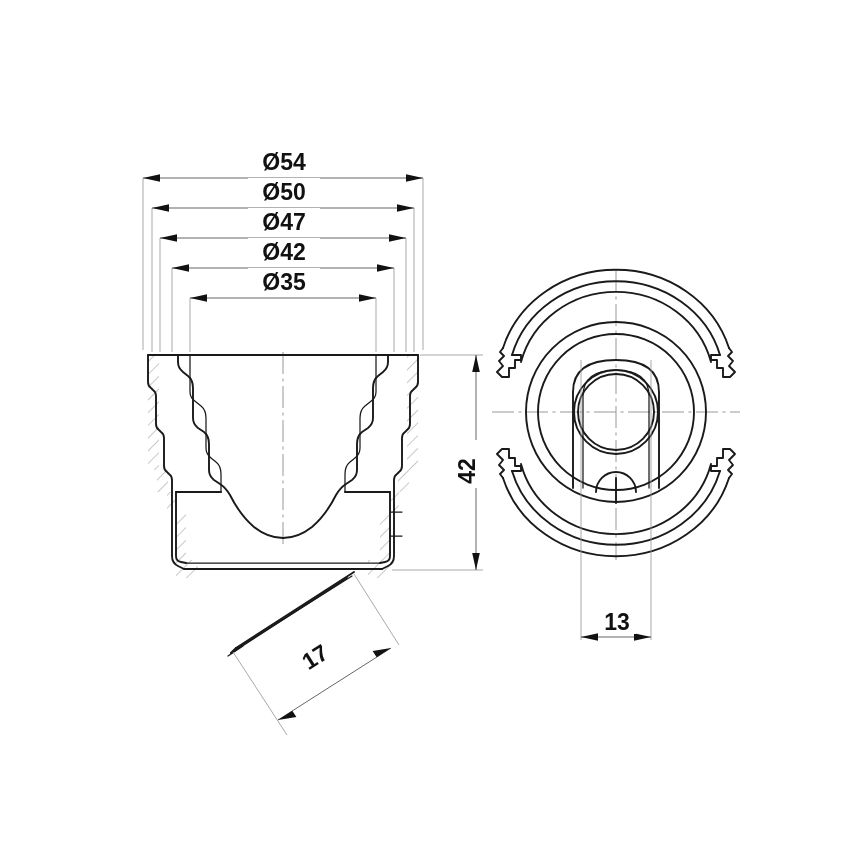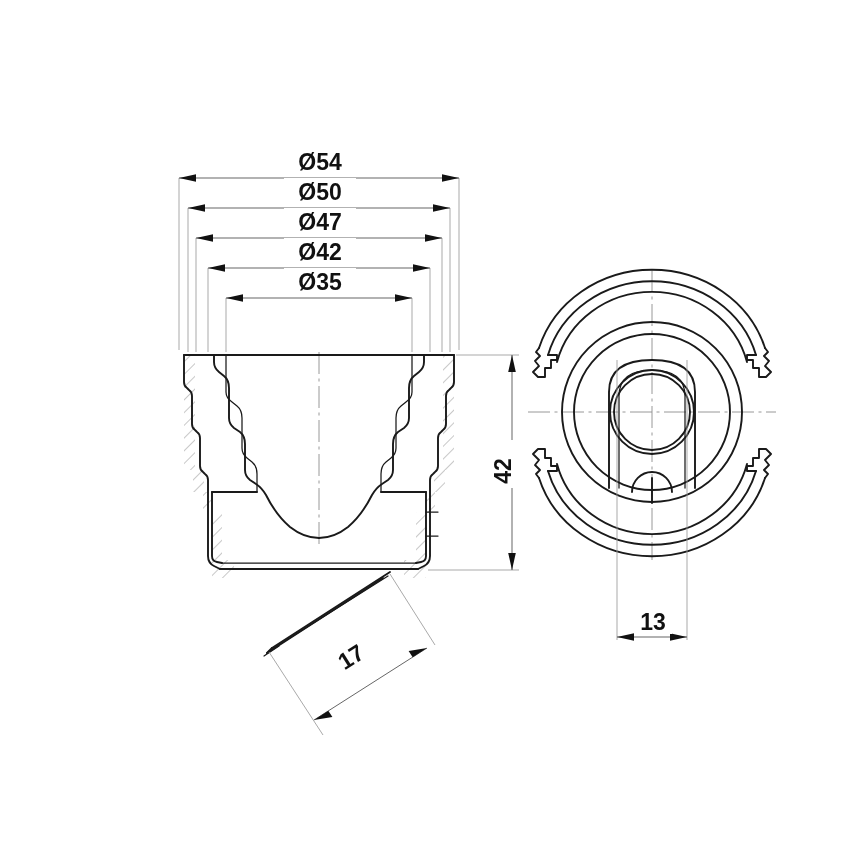--- a/index.html
+++ b/index.html
@@ -12,21 +12,20 @@
     width: 850px;
     height: 850px;
     font-family: "Liberation Sans", sans-serif;
     overflow: hidden;
   }
   #drawing-root {
     position: relative;
     width: 772px;
     height: 850px;
     background: #bef264;
-    margin-left: 36px;
   }
   svg#cad-canvas {
     display: block;
     width: 850px;
     height: 850px;
     background: #ffffff;
   }
   .obj {
     fill: none;
     stroke: #1a1a1a;

